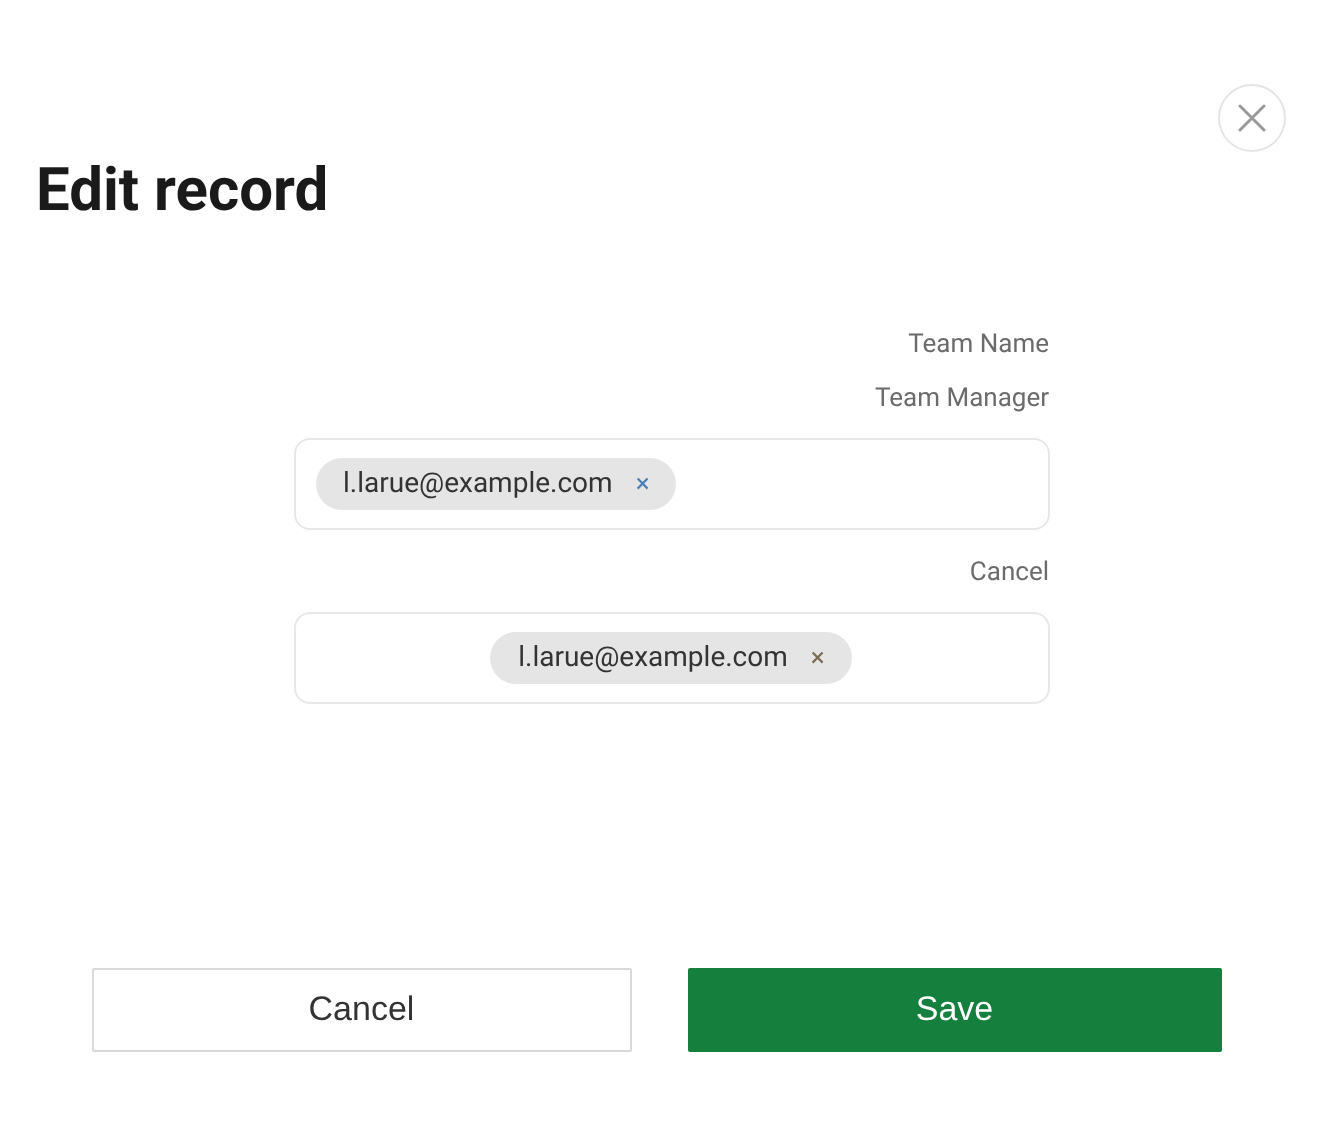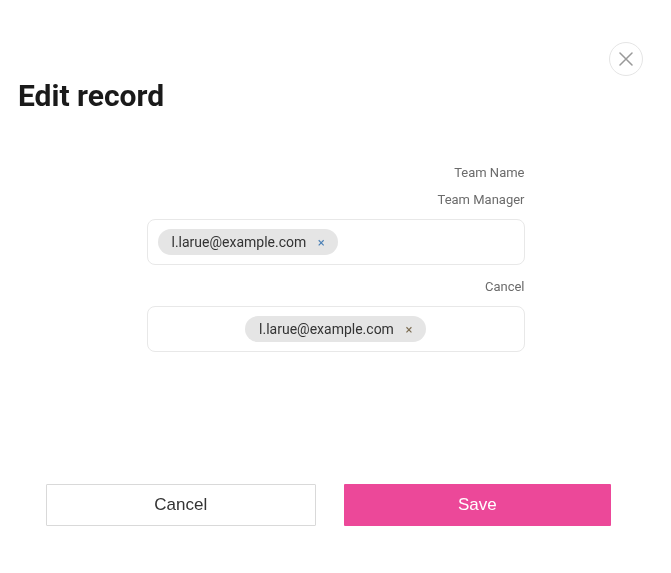--- a/index.html
+++ b/index.html
@@ -133,21 +133,21 @@
       align-items: center;
       justify-content: center;
       border: none;
     }
     .btn-cancel {
       background: #fff;
       border: 1px solid #d9d9d9;
       color: #333;
     }
     .btn-save {
-      background: #ec4899;
+      background: #15803d;
       color: #fff;
       font-weight: 500;
     }
   </style>
 </head>
 <body>
 
 <div class="modal">
 
   <button class="close-btn">

